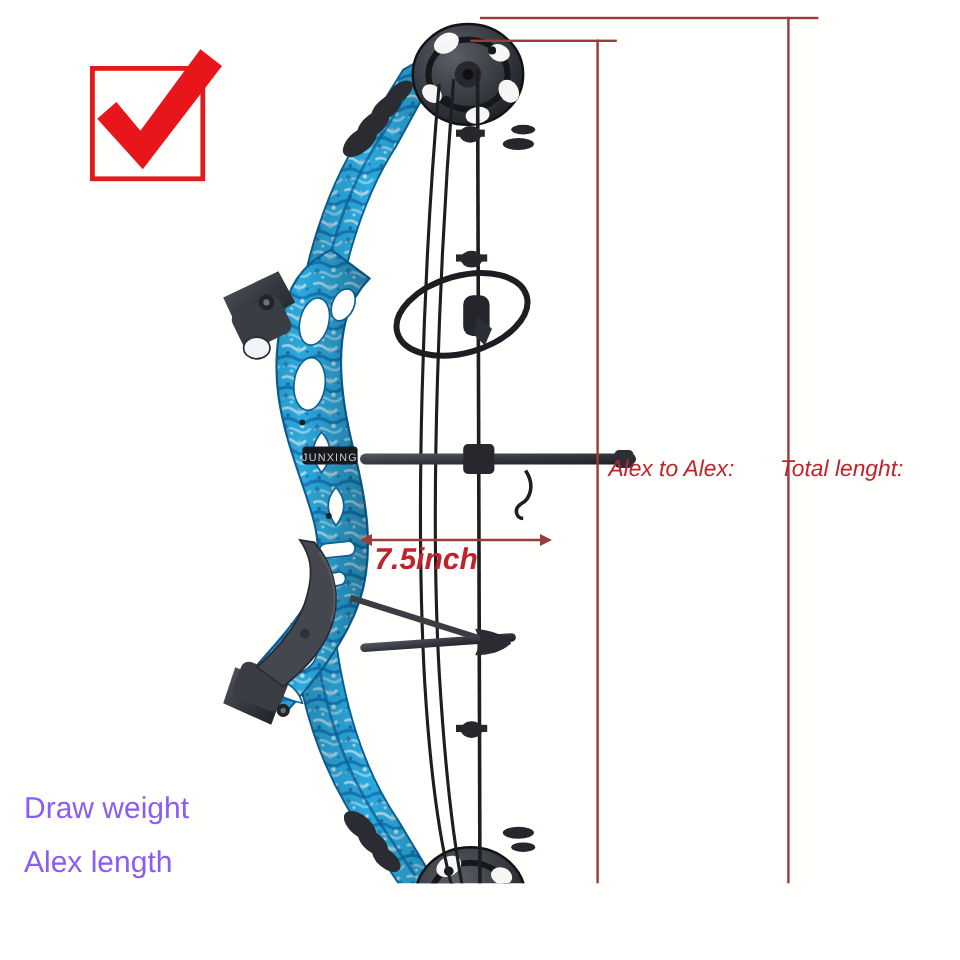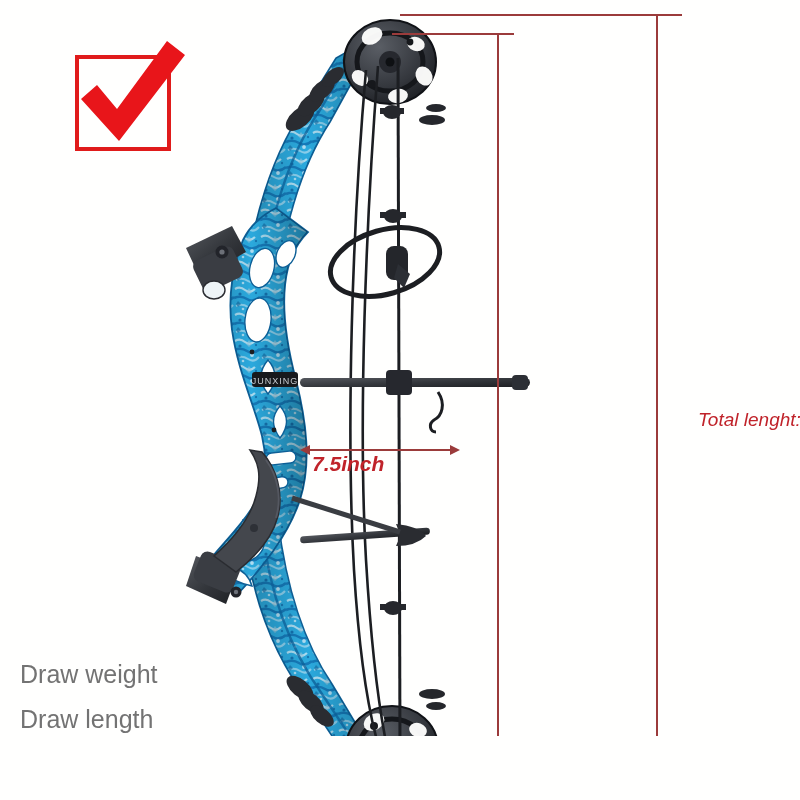--- a/index.html
+++ b/index.html
@@ -23,24 +23,24 @@
   .dim-h{position:absolute;height:0;border-top:2px solid #9b3b3b;}
   .dim-v{position:absolute;width:0;border-left:2px solid #9b3b3b;}
 
   
   .dim-label{
     position:absolute;color:#c0232a;font-style:italic;
     font-size:19px;line-height:30px;white-space:nowrap;
   }
   #label-inch{
     position:absolute;color:#c0232a;font-style:italic;font-weight:bold;
-    font-size:21px;white-space:nowrap;left:312px;top:452px;
+    font-size:25px;white-space:nowrap;left:312px;top:452px;
   }
   .spec-line{
-    position:absolute;color:#737373;font-size:25px;
+    position:absolute;color:#8b5cf6;font-size:25px;
     white-space:nowrap;left:20px;
   }
   #spec-clip{
     position:absolute;left:0;top:655px;width:163px;height:145px;overflow:hidden;
   }
   #spec-clip .spec-line{left:20px;}
 
   
   #bow{position:absolute;left:0;top:0;width:800px;height:800px;}
 </style>
@@ -279,27 +279,28 @@
   <div class="dim-v" style="left:497px;top:33px;height:749px;"></div>
   <div class="dim-h" style="left:392px;top:781px;width:122px;"></div>
 
   <svg style="position:absolute;left:300px;top:440px;" width="160" height="20">
     <line x1="8" y1="10" x2="152" y2="10" stroke="#9b3b3b" stroke-width="2"></line>
     <path d="M0 10 L10 5 L10 15 Z" fill="#9b3b3b"></path>
     <path d="M160 10 L150 5 L150 15 Z" fill="#9b3b3b"></path>
   </svg>
 
   <div class="dim-label" style="left:507px;top:377px;">
+    <div>Alex to Alex:</div>
   </div>
 
-  <div class="dim-label" style="left:698px;top:377px;margin-top:28px;">
+  <div class="dim-label" style="left:650px;top:377px;">
     <div>Total lenght:</div>
   </div>
 
   <div id="label-inch">7.5inch</div>
 
   <div id="spec-clip">
     <div class="spec-line" style="top:5px;">Draw weight</div>
-    <div class="spec-line" style="top:50px;">Draw length</div>
+    <div class="spec-line" style="top:50px;">Alex length</div>
     <div class="spec-line" style="top:95px;">Bow net weight</div>
   </div>
 
 </div>
 
 </body></html>

